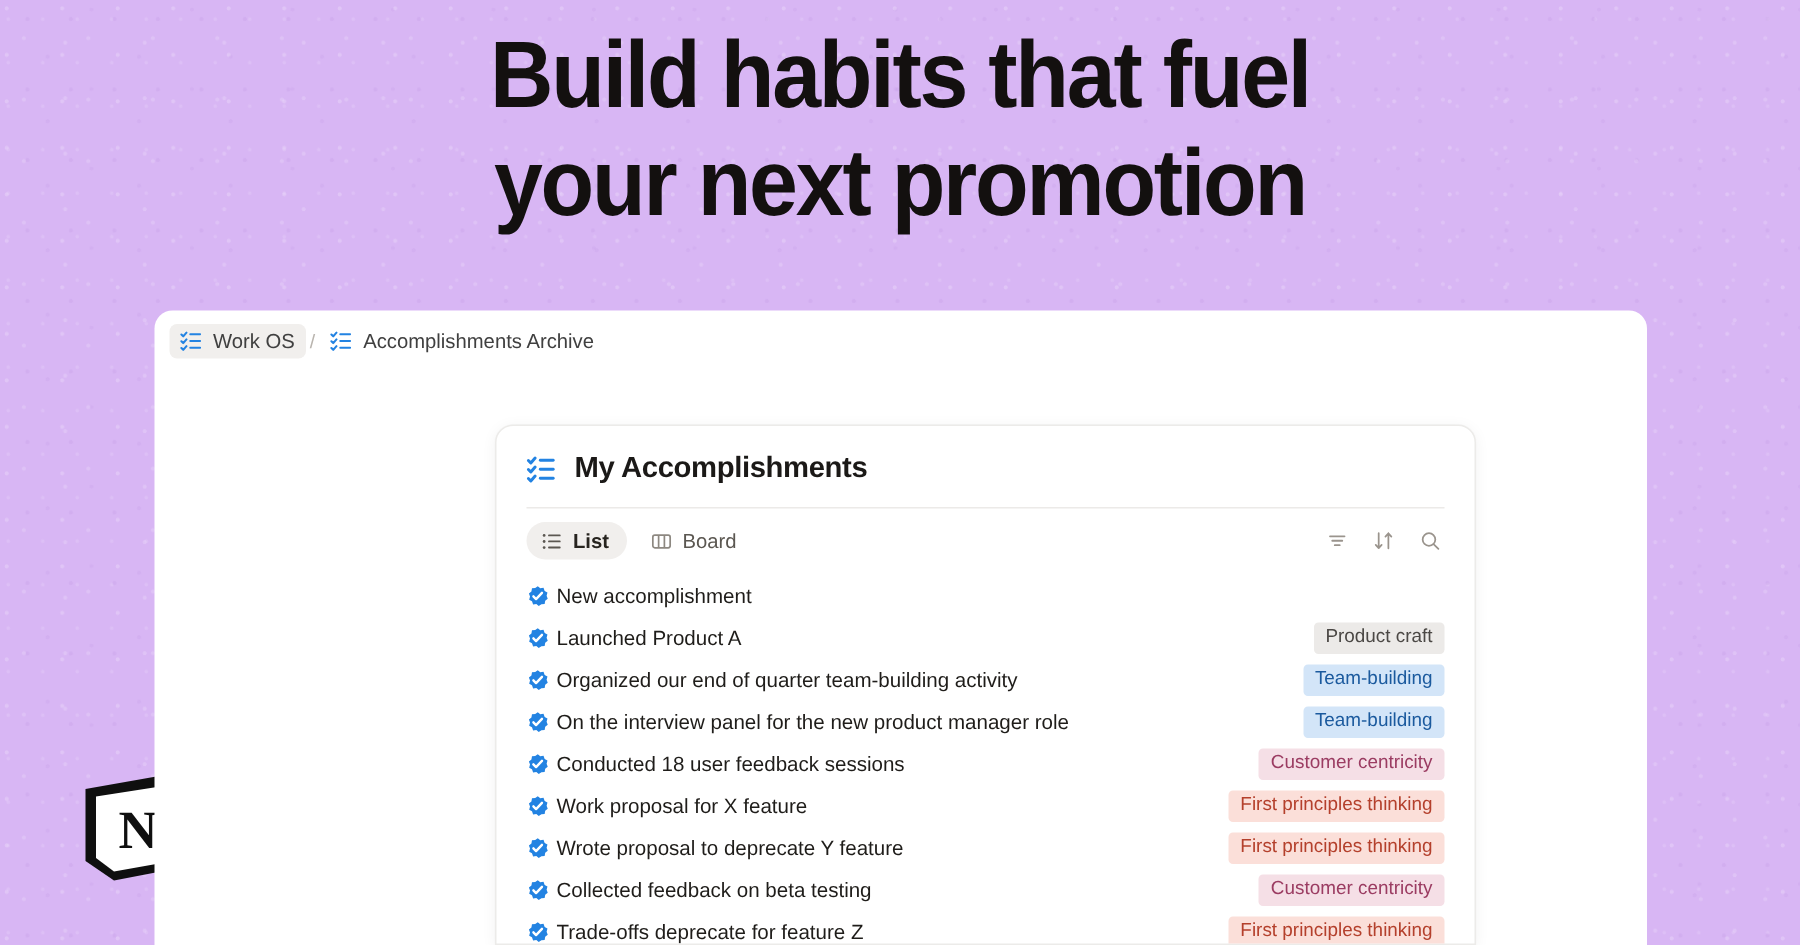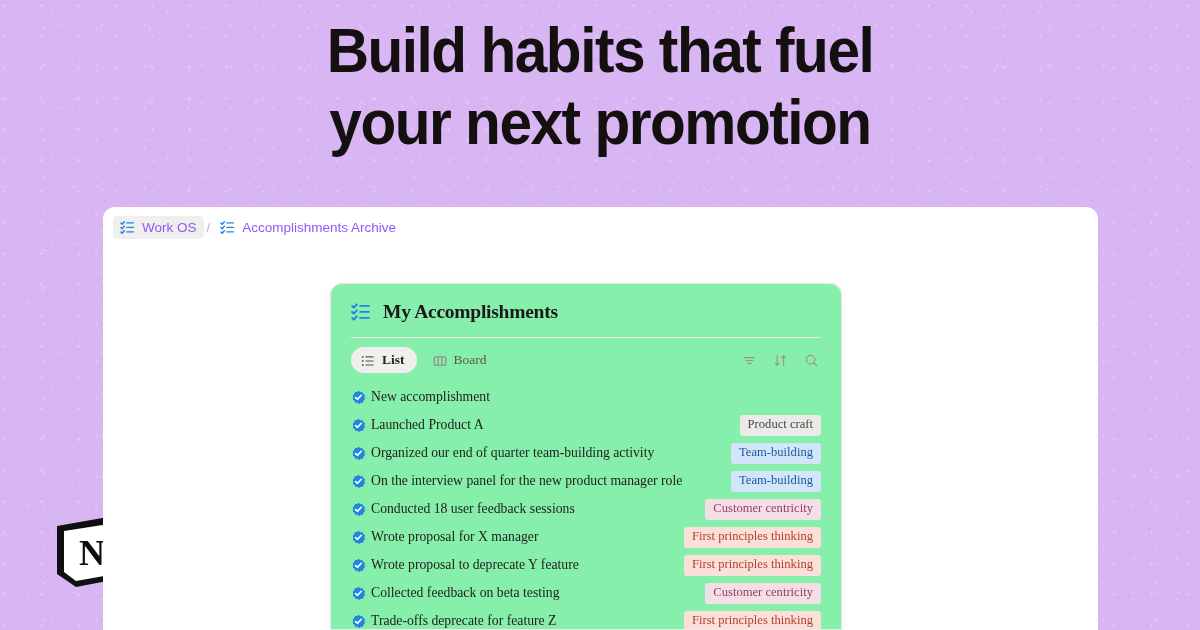--- a/index.html
+++ b/index.html
@@ -70,39 +70,38 @@
     display:flex; align-items:center;
     height:40px;
     padding:0 10px 0 10px;
     gap:0;
     font-size:13.5px;
   }
   .crumb {
     display:flex; align-items:center; gap:7px;
     padding:4px 7px;
     border-radius:5px;
-    color:#8b5cf6;
+    color:#404040;
     white-space:nowrap;
   }
   .crumb.active { background:#f1efed; }
   .crumb-sep { color:#b9b4ae; padding:0 3px; font-size:13px; }
 
   .ic { display:inline-block; flex:none; line-height:0; }
 
   
   .card {
     position:absolute;
     left:330px; top:283px;
-    width:512px; height:347px;
-    background:#86efac;
+    width:654px; height:347px;
+    background:#ffffff;
     border:1px solid #ecebe9;
     border-radius:12px 12px 0 0;
     box-shadow:0 2px 10px rgba(15,15,15,.055), 0 0 0 .5px rgba(15,15,15,.012);
     overflow:hidden;
-    font-family:Liberation Serif, serif;
   }
 
   .card-head {
     display:flex; align-items:center; gap:12px;
     padding:17px 24px 14px 20px;
   }
   .card-title {
     font-size:19.5px; font-weight:700; color:#1b1917;
     letter-spacing:-.25px;
   }
@@ -323,21 +322,21 @@
         <span class="row-tag t-pink">Customer centricity</span>
       </div>
 
       <div class="row">
         <span class="ic">
           <svg width="15" height="15" viewBox="0 0 16 16">
             <path d="M8 .9 L9.8 2.3 L12.1 2 L12.9 4.2 L14.9 5.3 L14.3 7.6 L15.1 9.8 L13.3 11.2 L12.9 13.5 L10.6 13.6 L8.7 15 L7 13.5 L4.7 13.8 L3.9 11.6 L1.9 10.5 L2.5 8.2 L1.7 6 L3.5 4.6 L3.9 2.3 L6.2 2.2 Z" fill="#2383e2"></path>
             <path d="M4.9 8.1 L6.8 10 L11 5.6" stroke="#fff" stroke-width="1.7" fill="none" stroke-linecap="round" stroke-linejoin="round"></path>
           </svg>
         </span>
-        <span class="row-label">Wrote proposal for X manager</span>
+        <span class="row-label">Work proposal for X feature</span>
         <span class="row-tag t-red">First principles thinking</span>
       </div>
 
       <div class="row">
         <span class="ic">
           <svg width="15" height="15" viewBox="0 0 16 16">
             <path d="M8 .9 L9.8 2.3 L12.1 2 L12.9 4.2 L14.9 5.3 L14.3 7.6 L15.1 9.8 L13.3 11.2 L12.9 13.5 L10.6 13.6 L8.7 15 L7 13.5 L4.7 13.8 L3.9 11.6 L1.9 10.5 L2.5 8.2 L1.7 6 L3.5 4.6 L3.9 2.3 L6.2 2.2 Z" fill="#2383e2"></path>
             <path d="M4.9 8.1 L6.8 10 L11 5.6" stroke="#fff" stroke-width="1.7" fill="none" stroke-linecap="round" stroke-linejoin="round"></path>
           </svg>
         </span>

